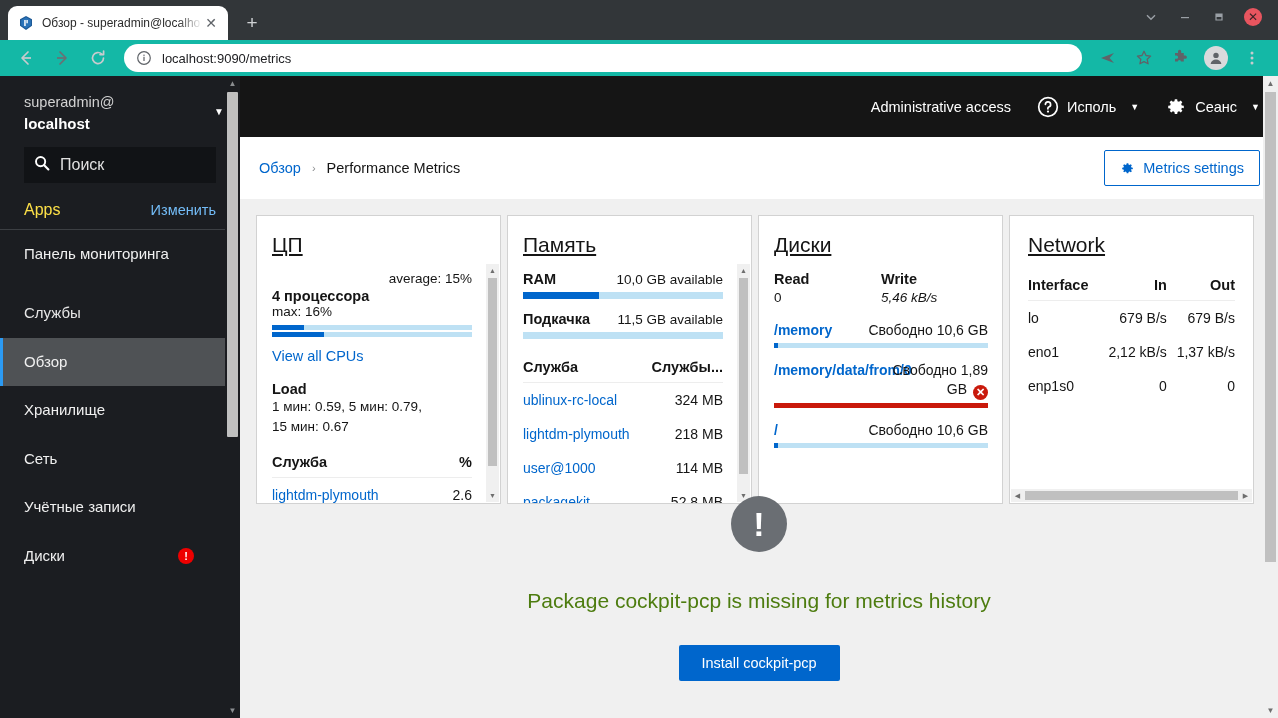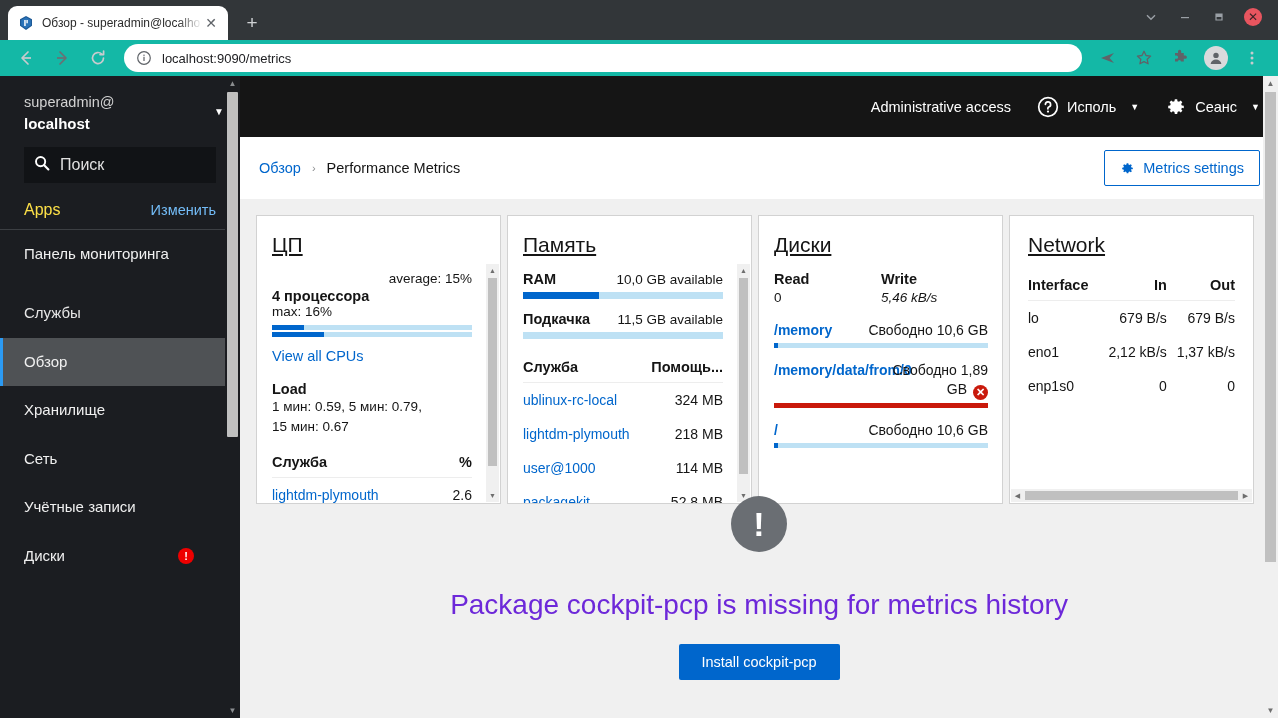--- a/index.html
+++ b/index.html
@@ -260,24 +260,24 @@
   .empty {
     position: absolute; left: 0; right: 0; top: 420px;
     display: flex; flex-direction: column; align-items: center;
   }
   .empty-ico {
     width: 56px; height: 56px; border-radius: 50%; background: #6a6e73;
     display: flex; align-items: center; justify-content: center;
     color: #fff; font-size: 34px; font-weight: bold; line-height: 1;
   }
   .empty-title {
-    margin-top: 37px; font-size: 28px; color: #6d28d9;
+    margin-top: 37px; font-size: 21px; color: #4d7c0f;
   }
   .empty-btn {
-    margin-top: 23px; height: 36px; width: 161px;
+    margin-top: 32px; height: 36px; width: 161px;
     background: #06c; border-radius: 2px;
     display: flex; align-items: center; justify-content: center;
     color: #fff; font-size: 14.5px;
   }
 
   .pg-scroll {
     position: absolute; right: 0; top: 0; width: 15px; height: 642px;
     background: #f0f0f0;
   }
   .pg-arrow {
@@ -557,21 +557,21 @@
               <span class="bold">Подкачка</span>
               <span class="small">11,5 GB available</span>
             </div>
             <div class="bar" style="margin-top:5px;">
                 <i style="width:0%"></i>
               </div>
             <table class="tbl" style="margin-top:14px;">
               <tbody>
                   <tr>
                 <th class="l">Служба</th>
-                <th class="r">Помощь...</th>
+                <th class="r">Службы...</th>
               </tr>
               <tr>
                 <td class="l lnk">ublinux-rc-local</td>
                 <td class="r">324 MB</td>
               </tr>
               <tr>
                 <td class="l lnk">lightdm-plymouth</td>
                 <td class="r">218 MB</td>
               </tr>
               <tr>

